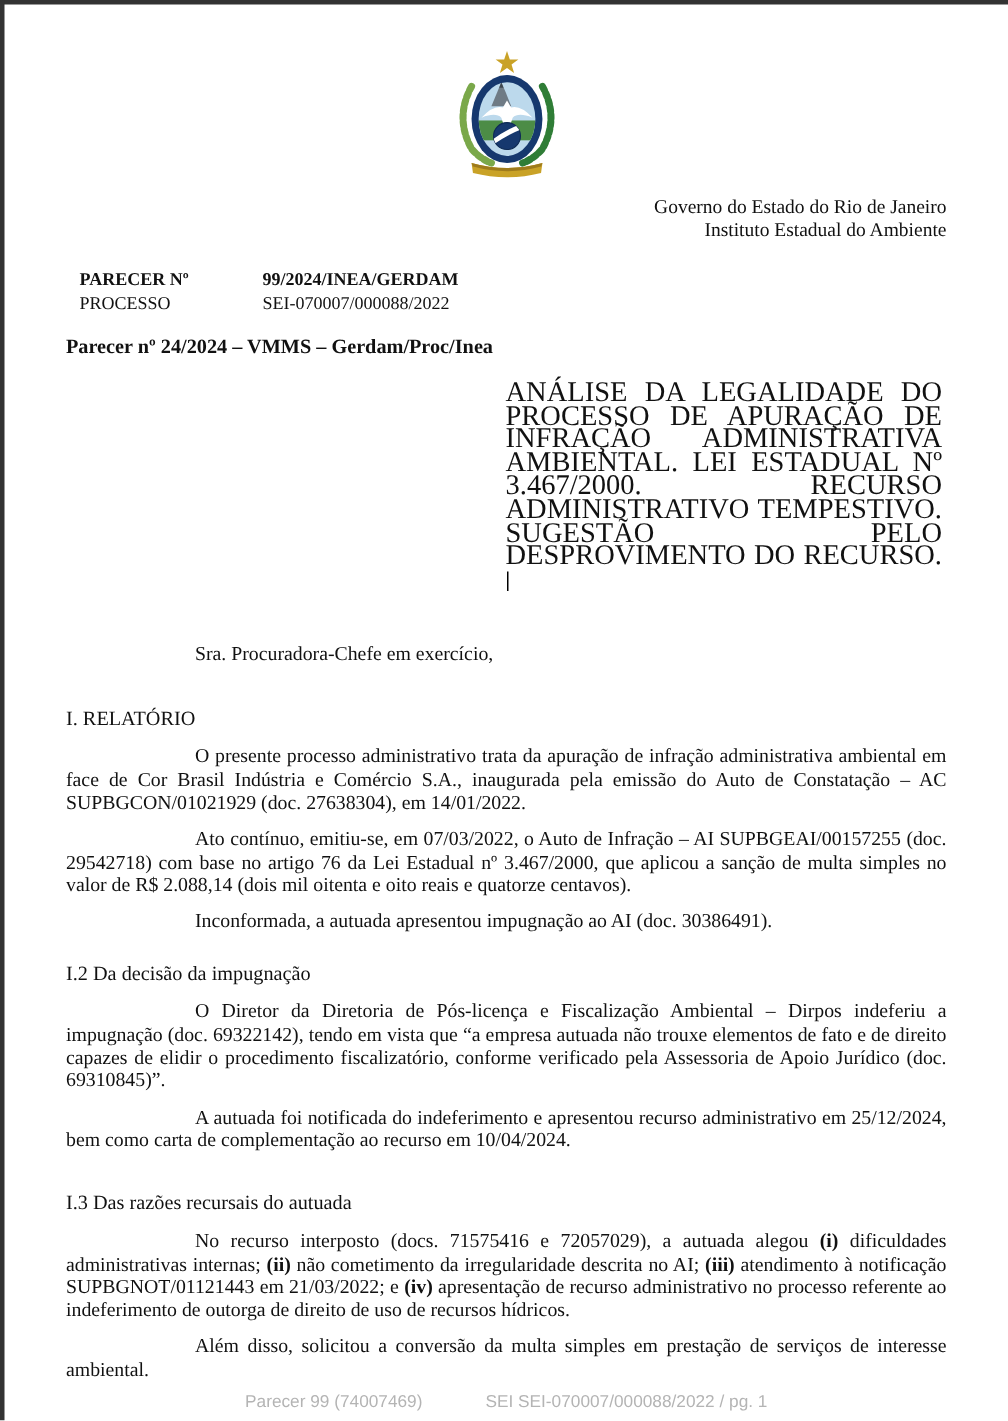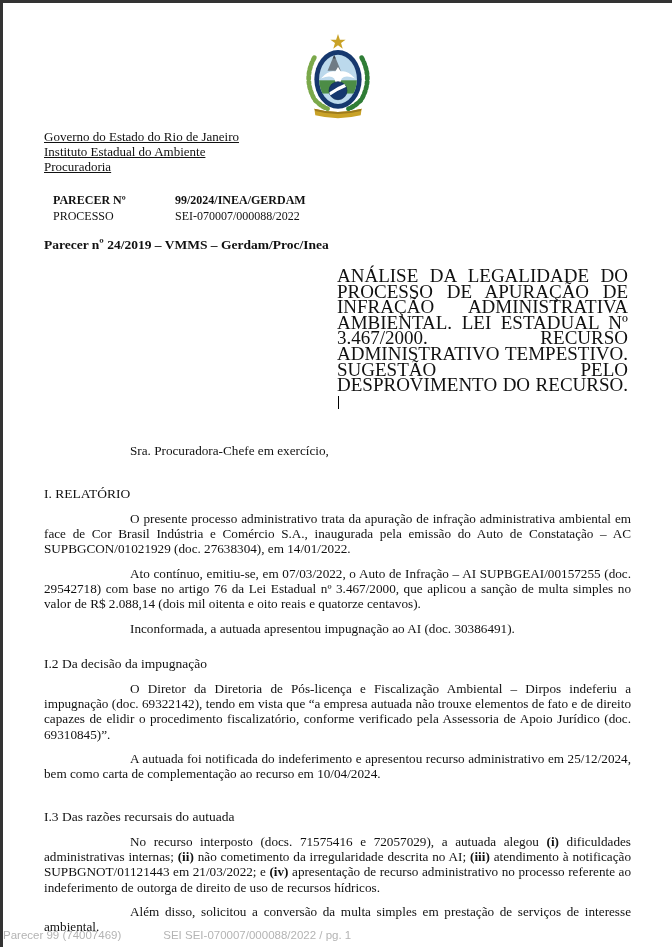--- a/index.html
+++ b/index.html
@@ -9,41 +9,41 @@
     background:#fff;
     border-top:3px solid #333;
     border-left:3px solid #333;
     box-sizing:border-box;
     font-family:"Liberation Serif","DejaVu Serif",serif;
     color:#111;
     overflow:hidden;
   }
   .content{padding:0 41px 0 41px;}
   .emblem-wrap{display:flex;justify-content:center;margin-top:30px;}
-  .org{ text-align:left; font-size:13px; line-height:15px; margin-top:4px;text-decoration:underline;}
+  .org{ text-align:right; font-size:13px; line-height:15px; margin-top:4px;}
   .meta{margin-top:18px; padding-left:9px; font-size:12px; line-height:16px;}
   .meta-row{display:flex;}
   .meta-label{width:122px; flex:0 0 122px;}
   .bold{font-weight:bold;}
   .docref{margin-top:13px; font-size:13.5px; font-weight:bold;}
   .ementa{
     margin-top:15px; margin-left:293px; width:291px;
     font-size:19px; line-height:15.6px; text-align:justify;
   }
   .caret{display:inline-block;width:1px;height:13px;background:#000;vertical-align:-2px;margin-left:1px;}
   .salutation{margin-top:34px; font-size:13.2px; text-indent:86px;}
   .sec-title{margin-top:27px; font-size:13.5px; font-weight:normal;}
   .sec-title.tight{margin-top:20px;}
   p.body{
     margin:9px 0 0 0; font-size:13.2px; line-height:15.3px;
     text-align:justify; text-indent:86px;
   }
   .footer{
     position:absolute; left:0; right:0; bottom:6px;
-    display:flex; justify-content:flex-start; gap:42px;
+    display:flex; justify-content:center; gap:42px;
     font-family:"Liberation Sans","DejaVu Sans",sans-serif;
     font-size:11.5px; color:#b4b4b4;
   }
 </style>
 </head>
 <body>
 
 <div class="page">
   <div class="content">
 
@@ -84,35 +84,34 @@
 
           <path d="M30 80 Q55 87 80 80 L79 87 Q55 93 31 87 Z" fill="#C9A227"></path>
           <path d="M30 80 Q55 87 80 80 L79 82.5 Q55 89 31 82.5 Z" fill="#9E7B1C"></path>
         </svg>
       </span>
     </div>
 
     <div class="org">
       <div>Governo do Estado do Rio de Janeiro</div>
       <div>Instituto Estadual do Ambiente</div>
-      <div>Procuradoria</div>
     </div>
 
     <div class="meta">
       <div class="meta-row">
         <span class="meta-label bold">PARECER Nº</span>
         <span class="bold">99/2024/INEA/GERDAM</span>
       </div>
       <div class="meta-row">
         <span class="meta-label">PROCESSO</span>
         <span>SEI-070007/000088/2022</span>
       </div>
     </div>
 
-    <div class="docref">Parecer nº 24/2019 – VMMS – Gerdam/Proc/Inea</div>
+    <div class="docref">Parecer nº 24/2024 – VMMS – Gerdam/Proc/Inea</div>
 
     <div class="ementa"><span>ANÁLISE DA LEGALIDADE DO PROCESSO DE APURAÇÃO DE INFRAÇÃO ADMINISTRATIVA AMBIENTAL. LEI ESTADUAL Nº 3.467/2000. RECURSO ADMINISTRATIVO TEMPESTIVO. SUGESTÃO PELO DESPROVIMENTO DO RECURSO.</span><span class="caret"></span></div>
 
     <div class="salutation">Sra. Procuradora-Chefe em exercício,</div>
 
     <div class="sec-title">I. RELATÓRIO</div>
 
     <p class="body">O presente processo administrativo trata da apuração de infração administrativa ambiental em face de Cor Brasil Indústria e Comércio S.A., inaugurada pela emissão do Auto de Constatação – AC SUPBGCON/01021929 (doc. 27638304), em 14/01/2022.</p>
     <p class="body">Ato contínuo, emitiu-se, em 07/03/2022, o Auto de Infração – AI SUPBGEAI/00157255 (doc. 29542718) com base no artigo 76 da Lei Estadual nº 3.467/2000, que aplicou a sanção de multa simples no valor de R$ 2.088,14 (dois mil oitenta e oito reais e quatorze centavos).</p>
     <p class="body">Inconformada, a autuada apresentou impugnação ao AI (doc. 30386491).</p>

